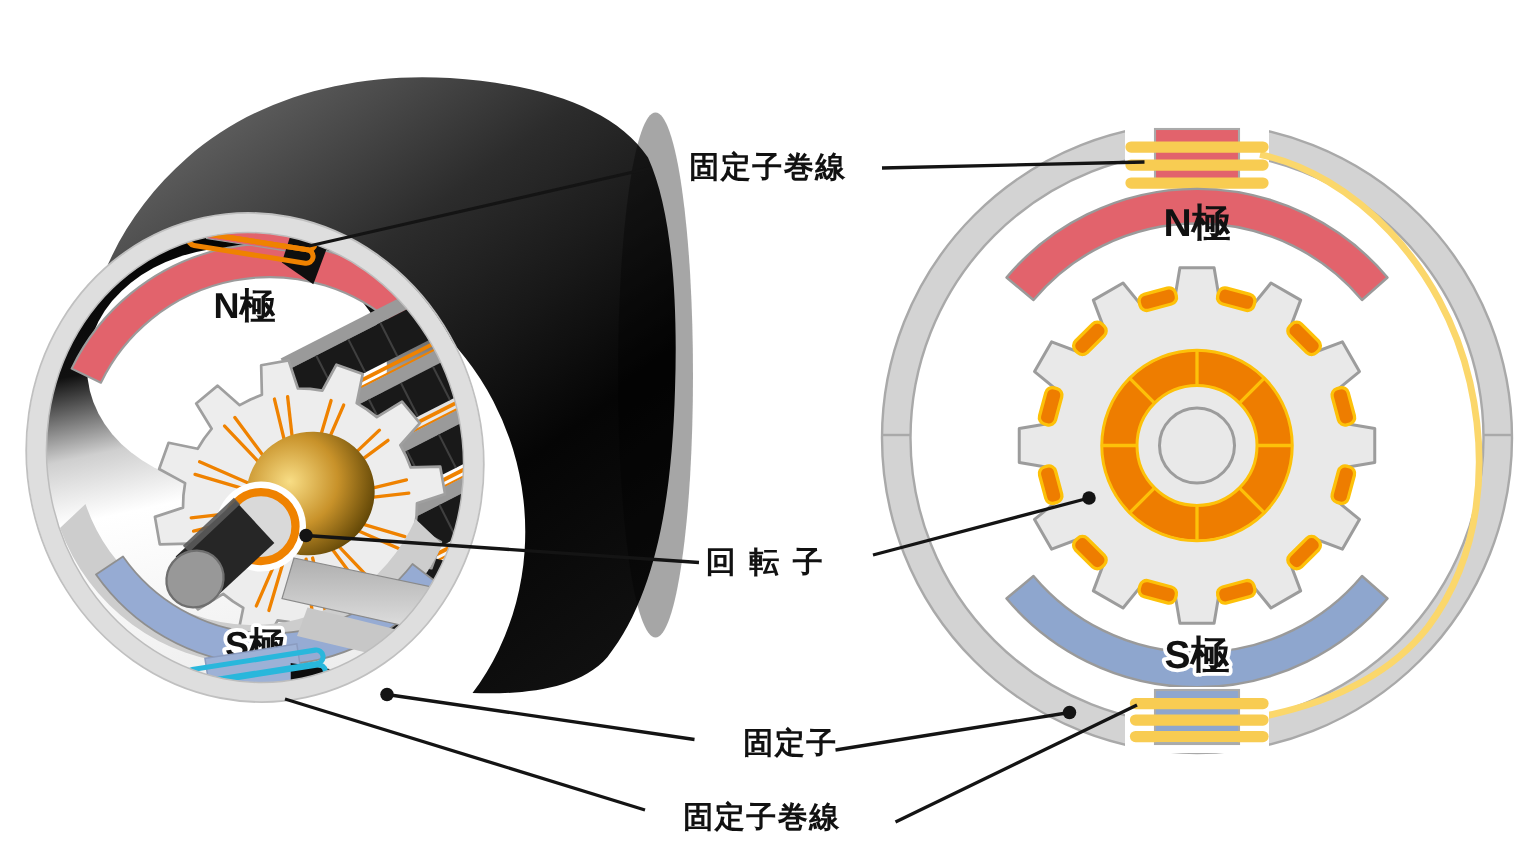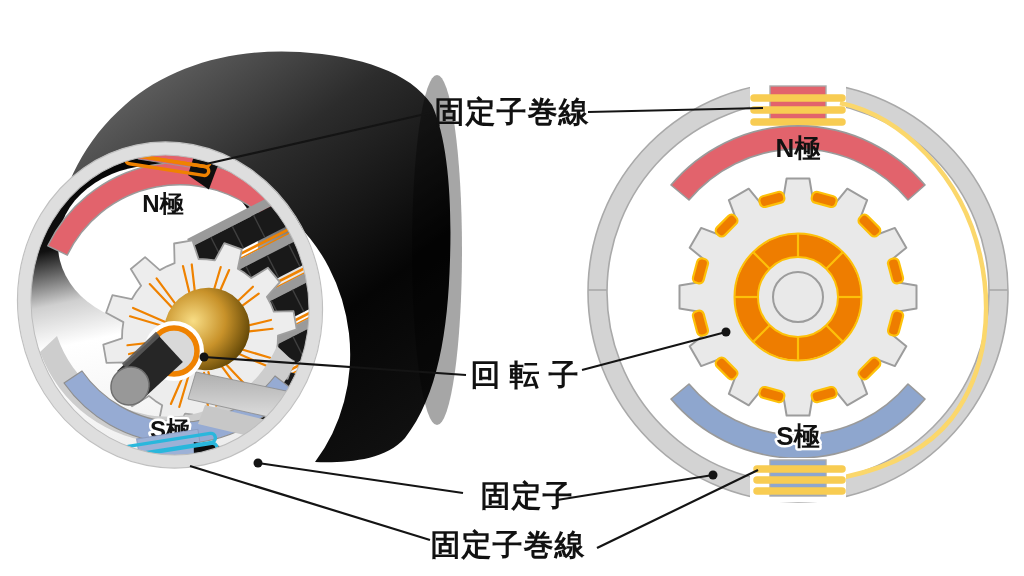--- a/index.html
+++ b/index.html
@@ -1,21 +1,21 @@
 <!DOCTYPE html>
 <html><head>
 <meta charset="utf-8">
 <style>
   html,body{margin:0;padding:0;}
   body{width:1024px;height:576px;background:#fff;overflow:hidden;
        font-family:"Liberation Sans","DejaVu Sans",sans-serif;}
   .stage{position:relative;width:1024px;height:576px;background:#fff;}
   svg{position:absolute;left:0;top:0;}
   .lbl{position:absolute;transform:translate(-50%,-50%);color:#111;
-       font-size:30px;font-weight:600;letter-spacing:1px;white-space:nowrap;
+       font-size:20px;font-weight:600;letter-spacing:1px;white-space:nowrap;
        line-height:1;}
   .lbl-rotor{letter-spacing:9px;}
   text{font-family:"Liberation Sans","DejaVu Sans",sans-serif;font-weight:600;fill:#111;}
   .halo{paint-order:stroke;stroke:#ffffff;stroke-width:5px;stroke-linejoin:round;}
 </style>
 </head>
 <body>
 
 <div class="stage">
 <svg width="1024" height="576" viewBox="0 0 1024 576">
@@ -263,16 +263,16 @@
   </g>
   <g fill="#141414">
     <circle cx="204" cy="357" r="4.5"></circle>
     <circle cx="726" cy="332" r="4.5"></circle>
     <circle cx="258" cy="463" r="4.5"></circle>
     <circle cx="713" cy="475" r="4.5"></circle>
   </g>
 </svg>
 
 <div class="lbl" style="left:512px;top:112px">固定子巻線</div>
-<div class="lbl lbl-rotor" style="left:529px;top:375px">回転子</div>
+<div class="lbl lbl-rotor" style="left:514px;top:375px">回転子</div>
 <div class="lbl" style="left:527px;top:496px">固定子</div>
 <div class="lbl" style="left:508px;top:545px">固定子巻線</div>
 </div>
 
 </body></html>

